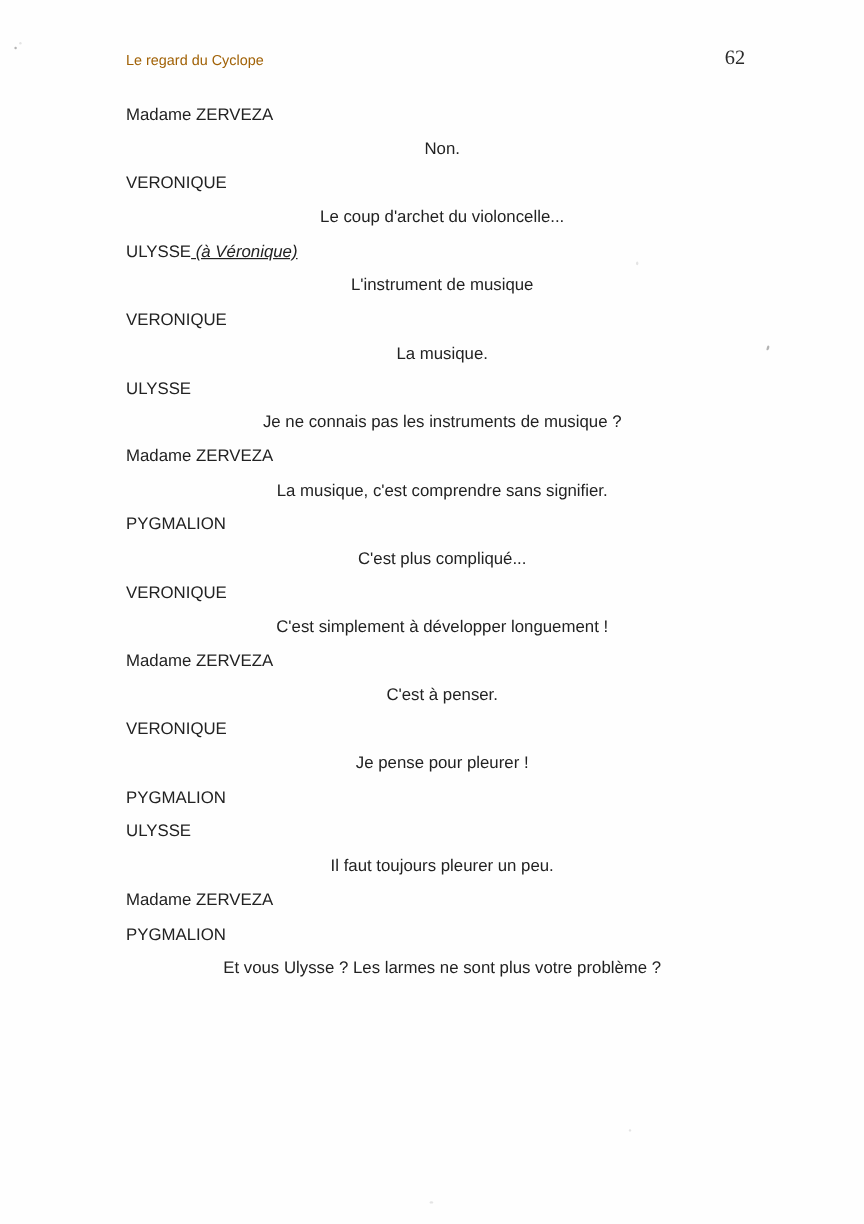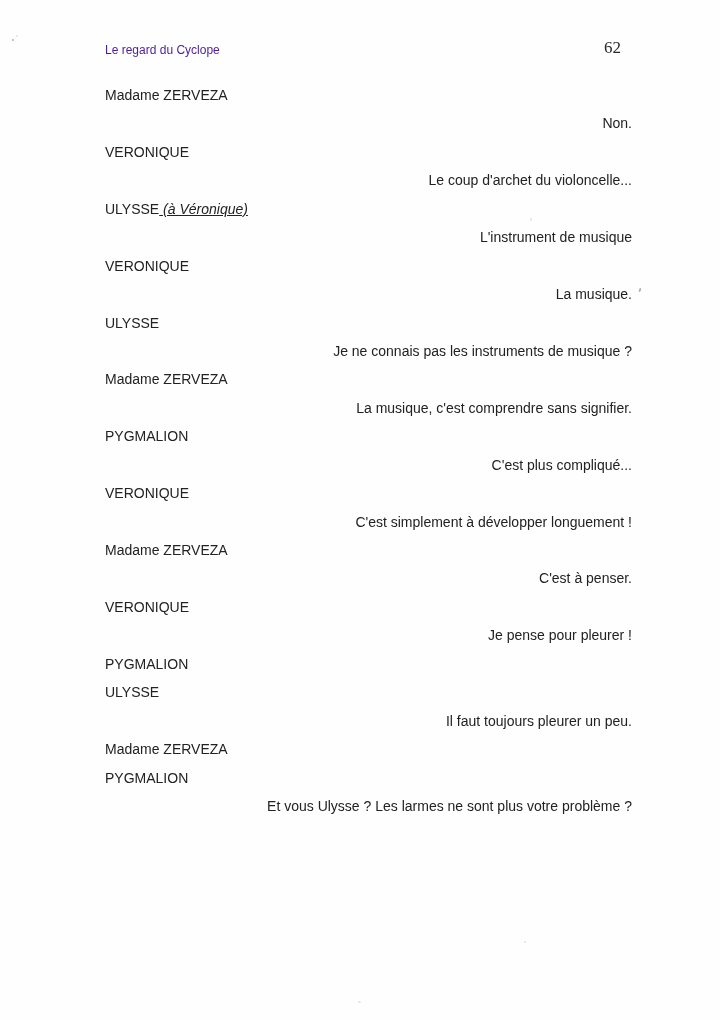--- a/index.html
+++ b/index.html
@@ -14,21 +14,21 @@
     background: #fefefe;
     overflow: hidden;
     font-family: "Liberation Sans", sans-serif;
     color: #222222;
   }
   .doc-title {
     position: absolute;
     left: 105px;
     top: 43px;
     font-size: 12px;
-    color: #4c1d95;
+    color: #a16207;
   }
   .page-number {
     position: absolute;
     left: 604px;
     top: 38px;
     font-family: "Liberation Serif", serif;
     font-size: 17px;
     color: #2a2a2a;
     text-align: center;
   }
@@ -41,21 +41,21 @@
   .speaker, .dialogue {
     height: 28.45px;
     line-height: 28.45px;
     font-size: 14px;
     white-space: nowrap;
   }
   .speaker {
     text-align: left;
   }
   .dialogue {
-    text-align: right;
+    text-align: center;
   }
   .direction {
     font-style: italic;
     text-decoration: underline;
   }
   .speck {
     position: absolute;
     background: rgba(40,40,40,0.35);
     border-radius: 50%;
   }

